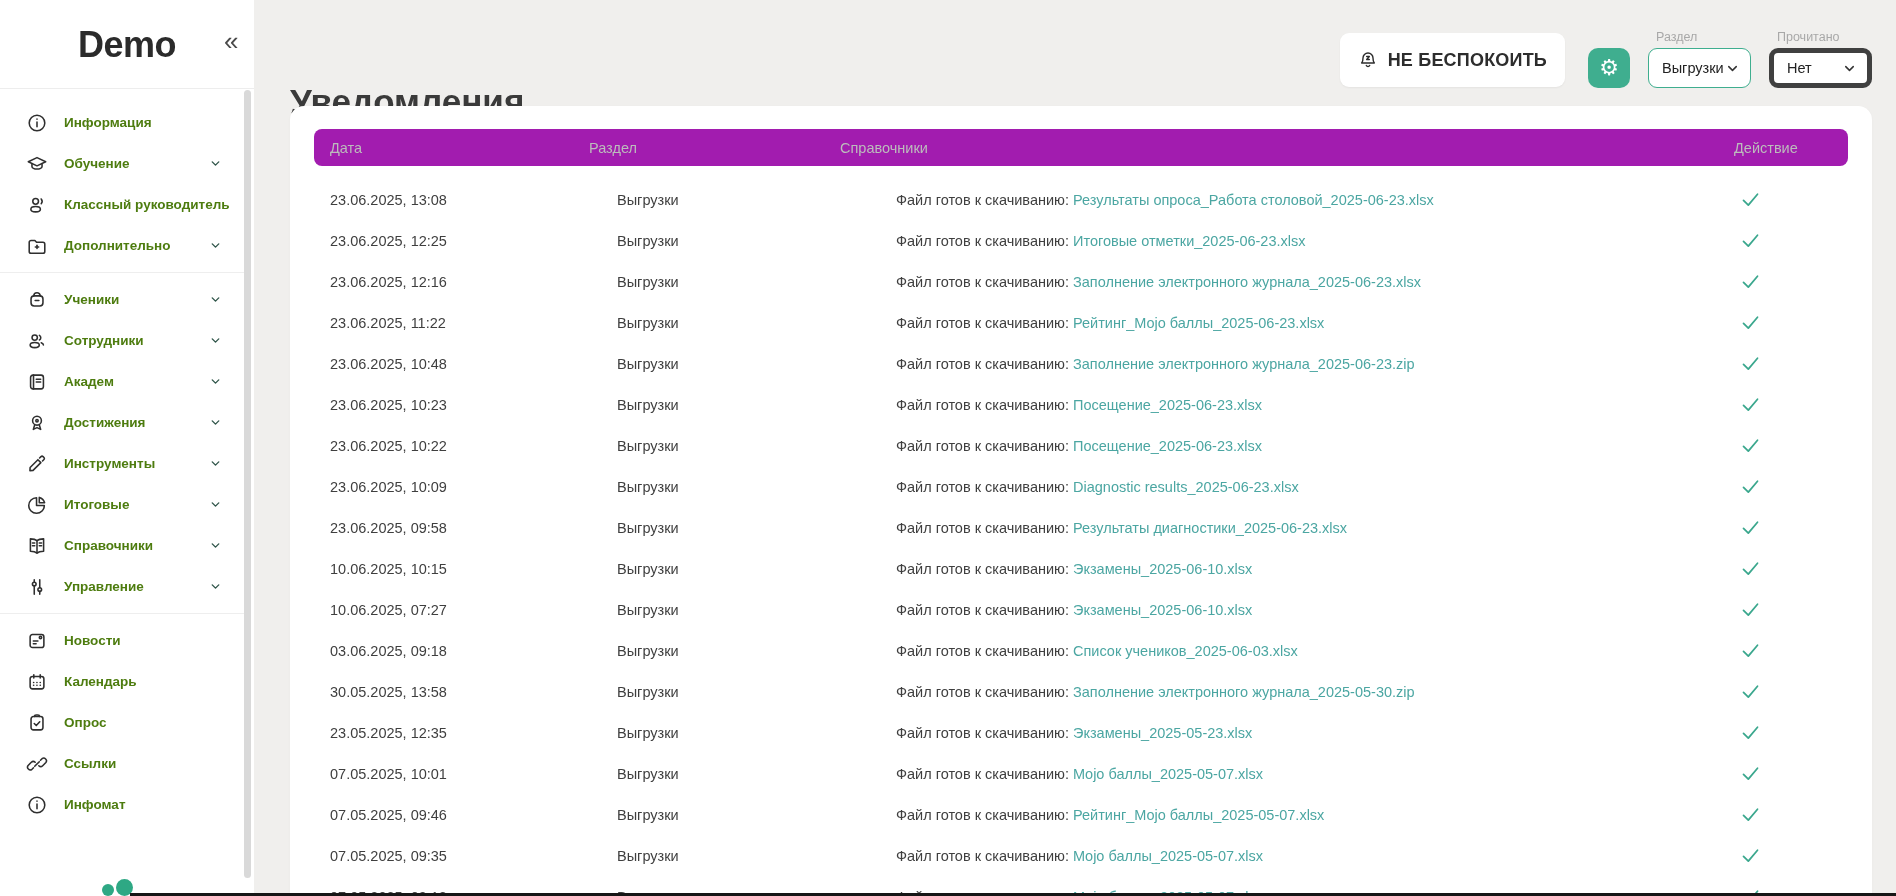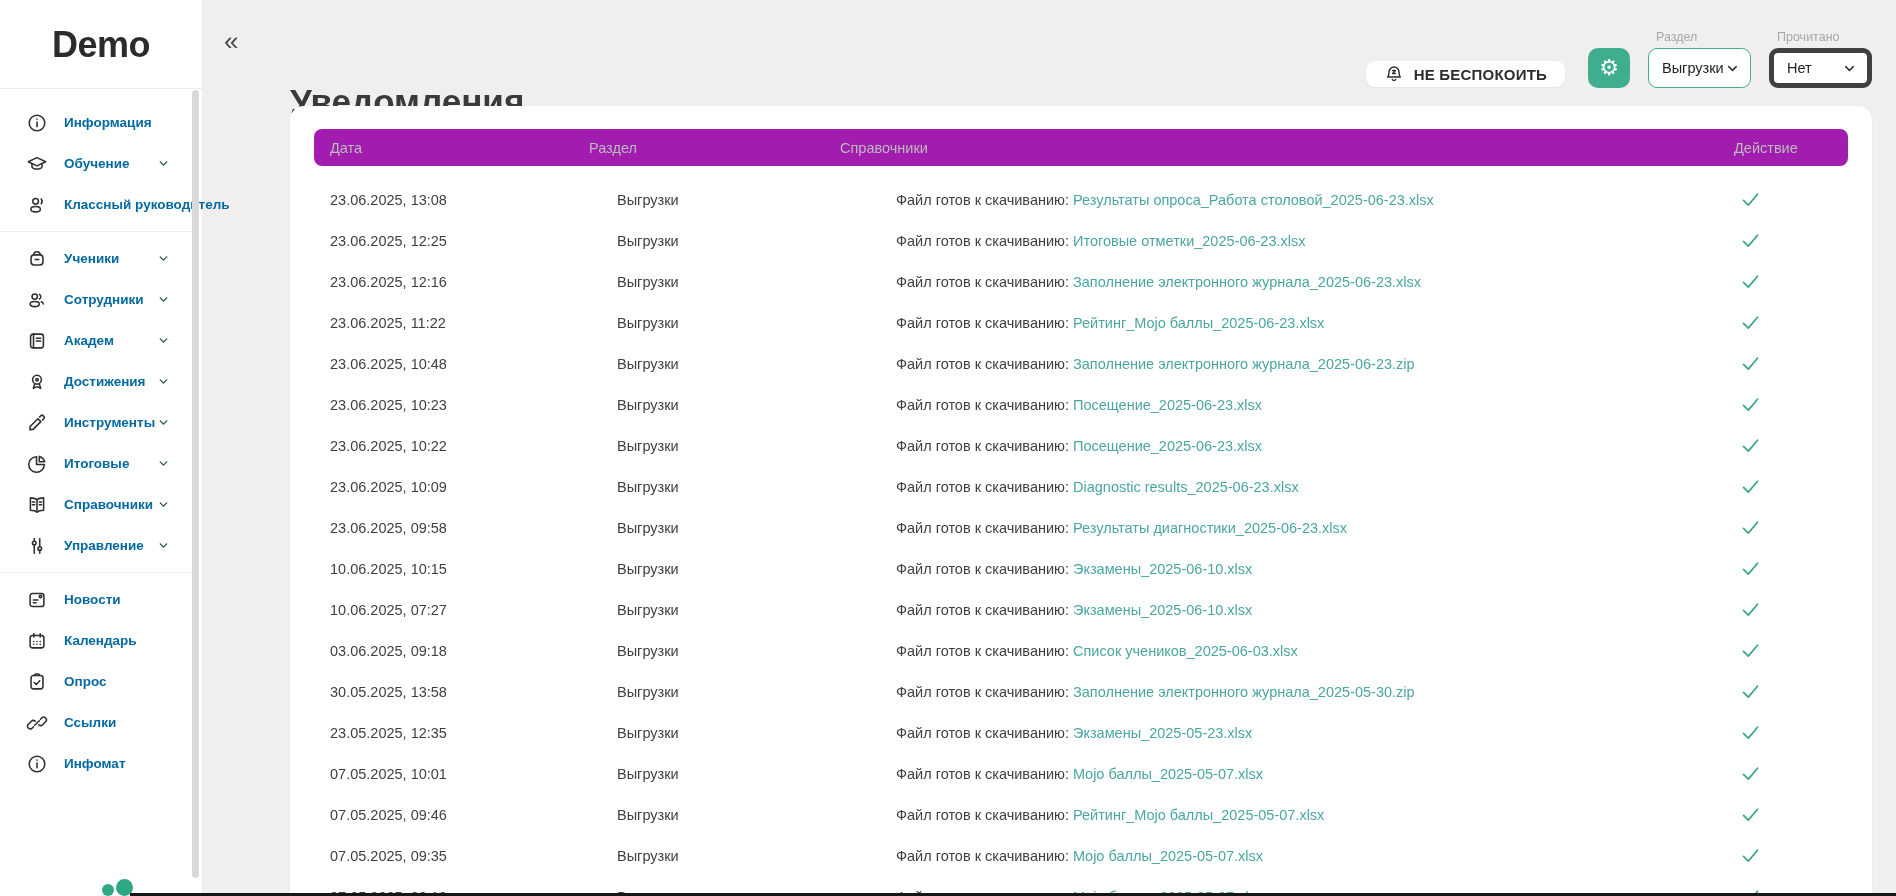--- a/index.html
+++ b/index.html
@@ -3,42 +3,42 @@
 <meta charset="utf-8">
 <style>
   * { box-sizing: border-box; }
   html,body { margin:0; padding:0; }
   body {
     width:1896px; height:896px; overflow:hidden; position:relative;
     background:#f0efed; font-family:"Liberation Sans", sans-serif;
     -webkit-font-smoothing:antialiased;
   }
   
-  .sidebar { position:absolute; left:0; top:0; width:202px; height:896px; background:#ffffff; z-index:2; }
+  .sidebar { position:absolute; left:0; top:0; width:254px; height:896px; background:#ffffff; z-index:2; }
   .logo { margin-top:24px; text-align:center; font-size:36px; font-weight:700; color:#2b2b2b; letter-spacing:-0.5px; }
   .collapse-btn { position:absolute; top:28px; left:224px; font-size:26px; line-height:1; color:#4a4a4a; cursor:pointer; }
   .logo-divider { height:1px; background:#ededed; margin-top:22px; }
   .menu { position:absolute; top:102px; left:0; right:10px; }
   .menu-item { height:41px; display:flex; align-items:center; padding-left:26px; position:relative; cursor:pointer; }
   .mi-icon { width:22px; height:22px; flex:0 0 22px; color:#2f2f2f; }
   .mi-icon svg { width:22px; height:22px; display:block; }
-  .mi-label { margin-left:16px; font-size:13.5px; font-weight:700; color:#0369a1; white-space:nowrap; }
+  .mi-label { margin-left:16px; font-size:13.5px; font-weight:700; color:#4d7c0f; white-space:nowrap; }
   .mi-chevron { position:absolute; right:22px; width:13px; height:13px; color:#30564a; }
   .mi-chevron svg { width:13px; height:13px; display:block; }
   .menu-divider { height:1px; background:#eeeeee; margin:6px 0; }
   .scroll-thumb { position:absolute; right:3px; top:90px; width:7px; height:788px; background:#d9d9d9; border-radius:4px; }
   .brand-dot-a { position:absolute; left:102px; top:884px; width:12px; height:12px; border-radius:50%; background:#2ea884; }
   .brand-dot-b { position:absolute; left:116px; top:879px; width:17px; height:17px; border-radius:50%; background:#2ea884; }
   .bottom-strip { position:absolute; left:130px; right:0; bottom:0; height:3px; background:#161616; z-index:10; }
   
   .main { position:absolute; left:254px; top:0; right:0; bottom:0; }
   .page-title { position:absolute; left:36px; top:36px; font-size:35px; font-weight:700; color:#3a3a3a;margin-top:46px; }
   .controls { position:absolute; top:30px; right:24px; display:flex; align-items:flex-end; gap:18px; }
-  .dnd-btn { height:26px; margin-bottom:1px; background:#fff; border-radius:9px; display:flex; align-items:center; gap:10px;
-    padding:0 18px; font-size:15px; font-weight:700; color:#2d2d2d; letter-spacing:.2px;
+  .dnd-btn { height:54px; margin-bottom:1px; background:#fff; border-radius:9px; display:flex; align-items:center; gap:10px;
+    padding:0 18px; font-size:18px; font-weight:700; color:#2d2d2d; letter-spacing:.2px;
     box-shadow:0 1px 2px rgba(0,0,0,.05); cursor:pointer; margin-right:5px; }
   .dnd-icon { width:20px; height:20px; color:#2d2d2d; }
   .dnd-icon svg { width:20px; height:20px; display:block; }
   .gear-btn { width:42px; height:40px; border-radius:10px; background:#3fae8f; color:#fff; display:flex;
     align-items:center; justify-content:center; font-size:22px; cursor:pointer; }
   .filter { display:flex; flex-direction:column; }
   .filter-label { font-size:12.5px; color:#a8a8a8; margin:0 0 4px 8px; }
   .filter-box { width:103px; height:40px; background:#fff; border-radius:9px; display:flex; align-items:center;
     justify-content:space-between; padding:0 10px 0 13px; font-size:14.5px; color:#222; cursor:pointer; }
   .filter-box.accent { border:1.5px solid #3fae8f; }
@@ -99,20 +99,35 @@
           <svg viewBox="0 0 24 24" fill="none" stroke="currentColor" stroke-width="1.7" stroke-linecap="round" stroke-linejoin="round">
             <circle cx="10.5" cy="8" r="3.1"></circle>
             <ellipse cx="10.5" cy="16.6" rx="5.2" ry="2.9"></ellipse>
             <path d="M16.6 5.4c1.3 1.6 1.3 3.6 0 5.2"></path>
           </svg>
         </span>
     <span class="mi-label">Классный руководитель</span>
 
   </div>
 
+  <div class="menu-item">
+    <span class="mi-icon">
+          <svg viewBox="0 0 24 24" fill="none" stroke="currentColor" stroke-width="1.7" stroke-linecap="round" stroke-linejoin="round">
+            <path d="M3.5 8c0-1.1.9-2 2-2h4.2l1.8 2h7c1.1 0 2 .9 2 2v8c0 1.1-.9 2-2 2h-13c-1.1 0-2-.9-2-2V8z"></path>
+            <line x1="12" y1="11.2" x2="12" y2="14.8"></line>
+            <line x1="10.2" y1="13" x2="13.8" y2="13"></line>
+          </svg>
+        </span>
+    <span class="mi-label">Дополнительно</span>
+    <span class="mi-chevron">
+      <svg viewBox="0 0 24 24" fill="none" stroke="currentColor" stroke-width="2.6" stroke-linecap="round" stroke-linejoin="round">
+            <polyline points="6 9 12 15 18 9"></polyline>
+          </svg>
+    </span>
+  </div>
 <div class="menu-divider"></div>
   <div class="menu-item">
     <span class="mi-icon">
           <svg viewBox="0 0 24 24" fill="none" stroke="currentColor" stroke-width="1.7" stroke-linecap="round" stroke-linejoin="round">
             <path d="M8.5 7.5a3.5 3.5 0 0 1 7 0"></path>
             <rect x="5.5" y="7.5" width="13" height="11" rx="3.5"></rect>
             <path d="M10 12.5h4"></path>
           </svg>
         </span>
     <span class="mi-label">Ученики</span>

